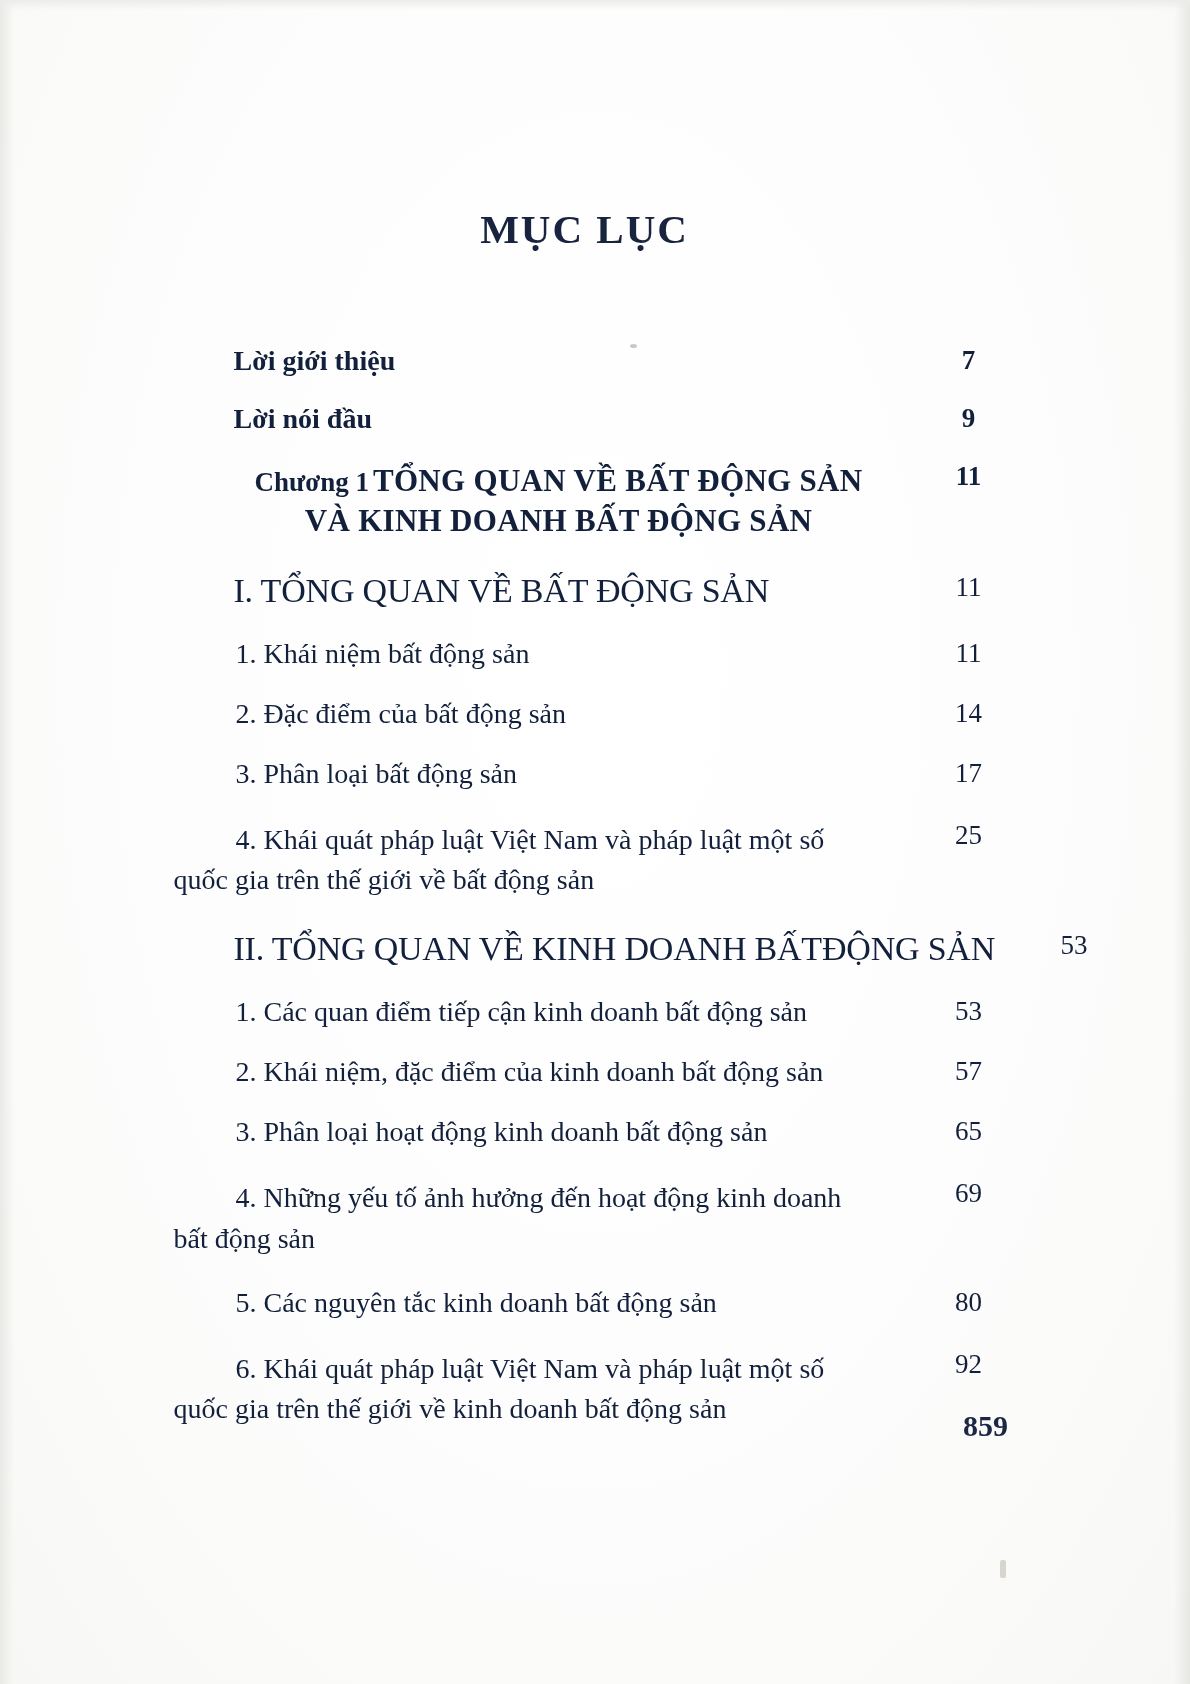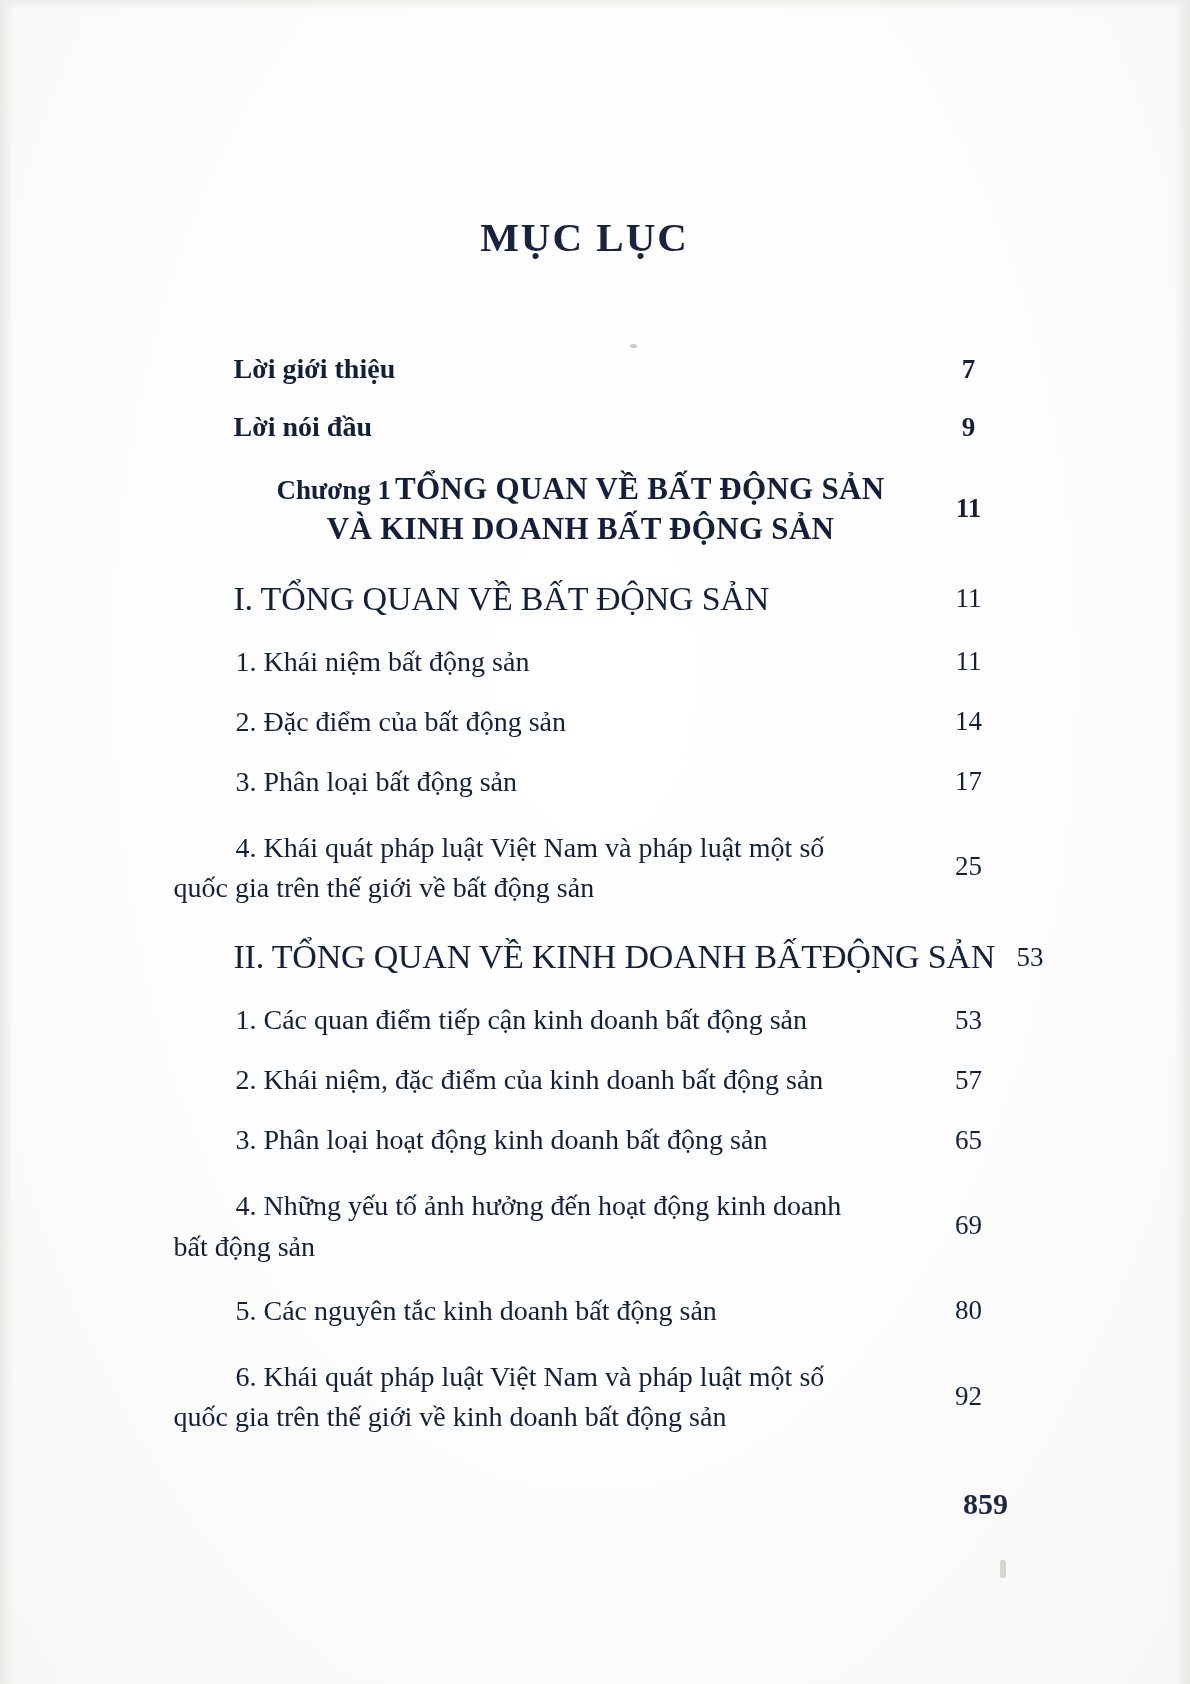--- a/index.html
+++ b/index.html
@@ -39,21 +39,21 @@
   .edge-top {
     position: absolute;
     left: 0; top: 0;
     width: 100%; height: 10px;
     background: linear-gradient(to bottom, #ececea 0%, rgba(255,255,255,0) 100%);
     pointer-events: none;
   }
 
   .content {
     position: absolute;
-    left: 0; top: 8px;
+    left: 0; top: 0;
     width: 1169px;
   }
 
   .toc-title {
     text-align: center;
     font-weight: bold;
     font-size: 41px;
     letter-spacing: 2px;
     margin-top: 205px;
     color: #18243f;
@@ -62,23 +62,24 @@
   .toc-body {
     margin: 0 auto;
     width: 830px;
     padding-left: 8px;
     margin-top: 92px;
   }
 
   
   .row {
     display: flex;
-    align-items: center;
+    align-items: flex-start;
     justify-content: space-between;
     width: 100%;
+    gap: 44px;
   }
   .row .label {
     flex: 0 1 auto;
   }
   .row .page-num {
     flex: 0 0 auto;
     width: 70px;
     text-align: center;
     white-space: nowrap;
   }
@@ -166,21 +167,21 @@
     padding-left: 0;
   }
   .wrap-entry .page-num {
     font-size: 27px;
     padding-bottom: 2px;
   }
 
   .footer-page {
     position: absolute;
     right: 182px;
-    top: 1487px;
+    top: 1409px;
     font-size: 30px;
     font-weight: bold;
     color: #1b2743;
   }
 
   
   .speck {
     position: absolute;
     background: #c9c9c4;
     border-radius: 50%;

